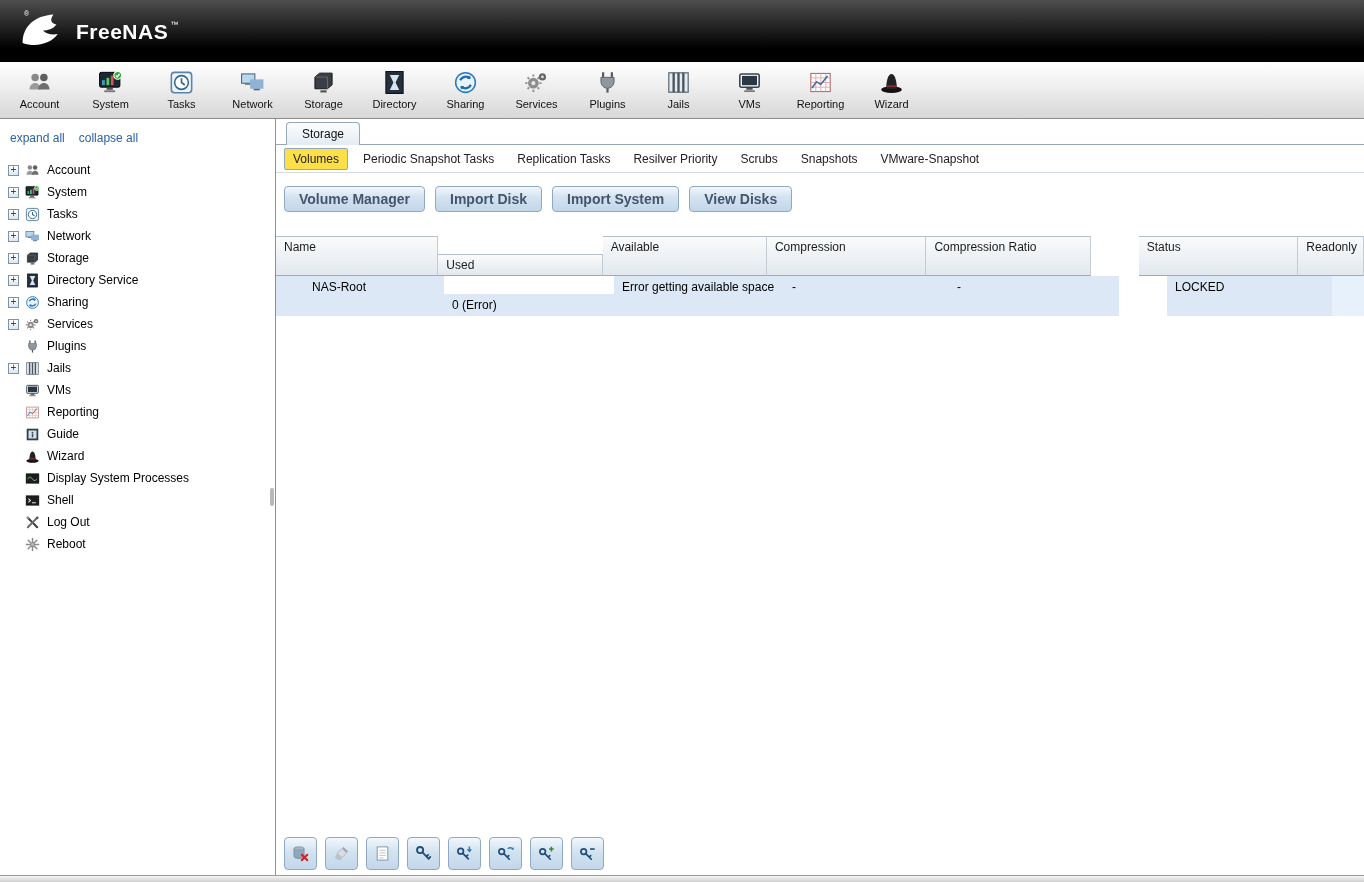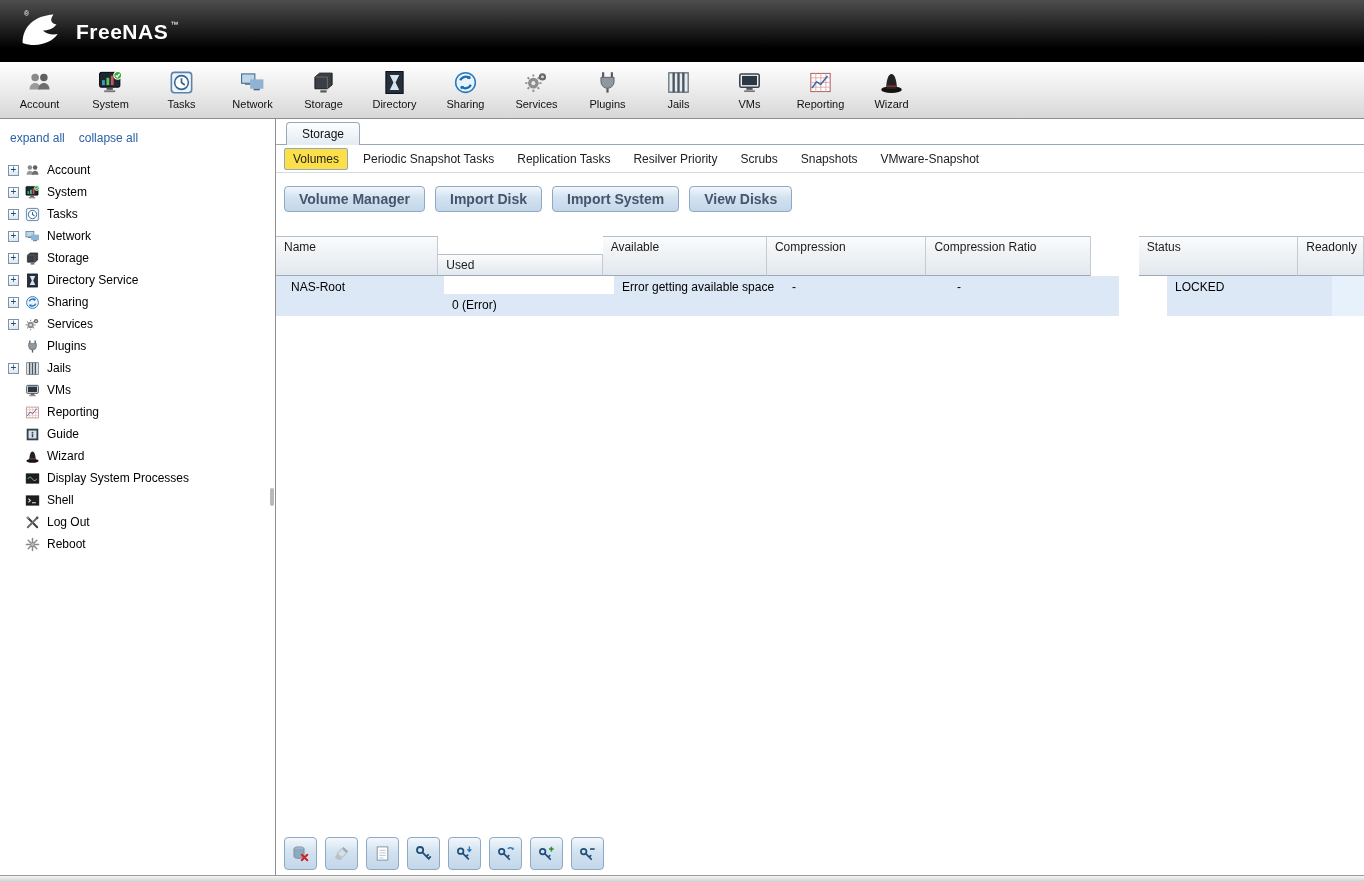--- a/index.html
+++ b/index.html
@@ -48,21 +48,21 @@
   .subtab.gap { margin-left:0; }
 
   .btnrow { padding:13px 8px 24px; display:flex; flex:0 0 auto; }
   .btn { font-size:14px; font-weight:bold; color:#45566a; background:linear-gradient(#f2f7fc,#d2e2f0 45%,#c3d7ea); border:1px solid #8fa9c4; border-radius:4px; padding:4px 14px; margin-right:10px; cursor:pointer; font-family:"Liberation Sans",sans-serif; }
 
   .grid { width:100%; flex:0 0 auto; }
   .grow { display:flex; width:100%; }
   .c0{width:168px;} .c1{width:170px;margin-top:18px;} .c2{width:170px;} .c3{width:165px;} .c4{width:170px;} .c5{width:165px;margin-left:48px;} .c6{flex:1 1 auto;}
   .gh { padding:3px 8px; font-size:12px; color:#1b1b1b; background:linear-gradient(#fafbfc,#e2e8ee); border-top:1px solid #b6bfc8; border-bottom:1px solid #9fa9b3; border-right:1px solid #c3cbd3; cursor:pointer; white-space:nowrap; overflow:hidden; }
   .gc { padding:4px 8px; font-size:12px; color:#000; background:#dce8f5; white-space:nowrap; overflow:hidden; }
-  .gc.name { padding-left:15px; }
+  .gc.name { padding-left:36px; }
   .gc.readonly { background:#e7f1fb; }
 
   .factions { display:flex; padding:0 8px; margin-top:auto; margin-bottom:5px; flex:0 0 auto; }
   .fbtn { width:33px; height:33px; margin-right:8px; display:flex; align-items:center; justify-content:center; background:linear-gradient(#f2f7fc,#d2e2f0 45%,#c3d7ea); border:1px solid #8fa9c4; border-radius:4px; cursor:pointer; }
   .fbtn .ic { width:17px; height:17px; }
   .fbtn .ic svg { width:100%; height:100%; display:block; }
 
   .bottomstrip { height:7px; border-top:1px solid #9a9a9a; background:linear-gradient(#f6f6f6,#cfcfcf); flex:0 0 auto; }
 </style>
 </head>

